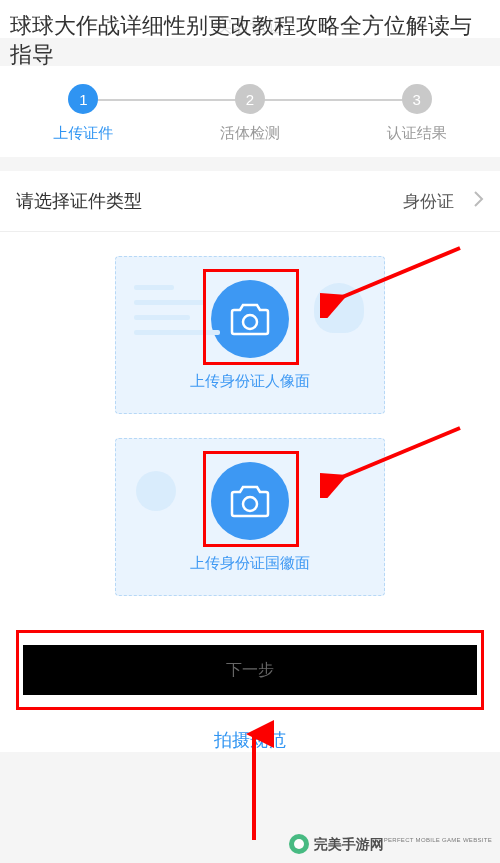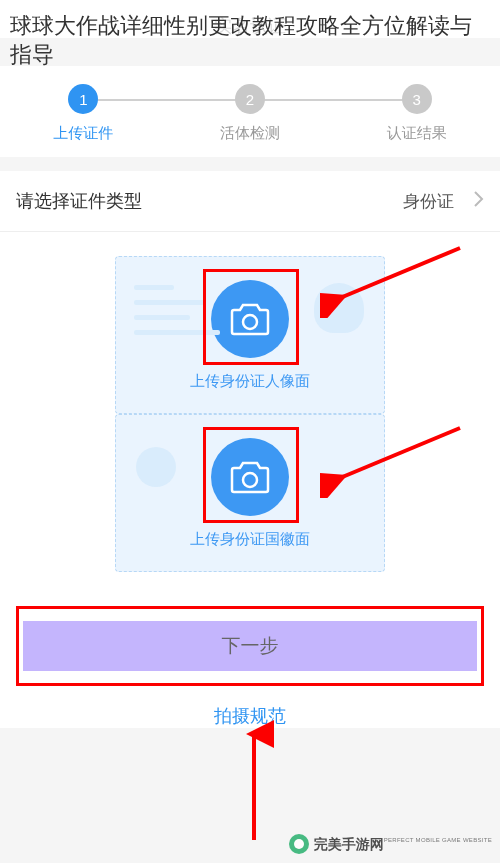--- a/index.html
+++ b/index.html
@@ -83,20 +83,21 @@
   }
   .type-label { font-size: 18px; color: #333; }
   .type-value-wrap { display: flex; align-items: center; gap: 20px; }
   .type-value { font-size: 17px; color: #555; }
   .chevron { color: #bbb; font-size: 18px; }
   .upload-area {
     padding: 24px 0 10px 0;
     display: flex;
     flex-direction: column;
     align-items: center;
+    gap: 24px;
   }
   .upload-card {
     width: 270px;
     height: 158px;
     background: #EAF4FE;
     border: 1px dashed #b7d8f6;
     border-radius: 4px;
     display: flex;
     flex-direction: column;
     align-items: center;
@@ -125,23 +126,23 @@
     left: 87px;
   }
   .next-wrap {
     margin: 24px 16px 0 16px;
     border: 3px solid #fc0000;
     padding: 12px 4px;
   }
   .next-btn {
     width: 100%;
     height: 50px;
-    background: #c4b5fd;
+    background: #000000;
     color: #666;
-    font-size: 19px;
+    font-size: 16px;
     display: flex;
     align-items: center;
     justify-content: center;
     border: none;
   }
   .spec-link {
     text-align: center;
     margin-top: 18px;
     color: #2F94F2;
     font-size: 18px;

